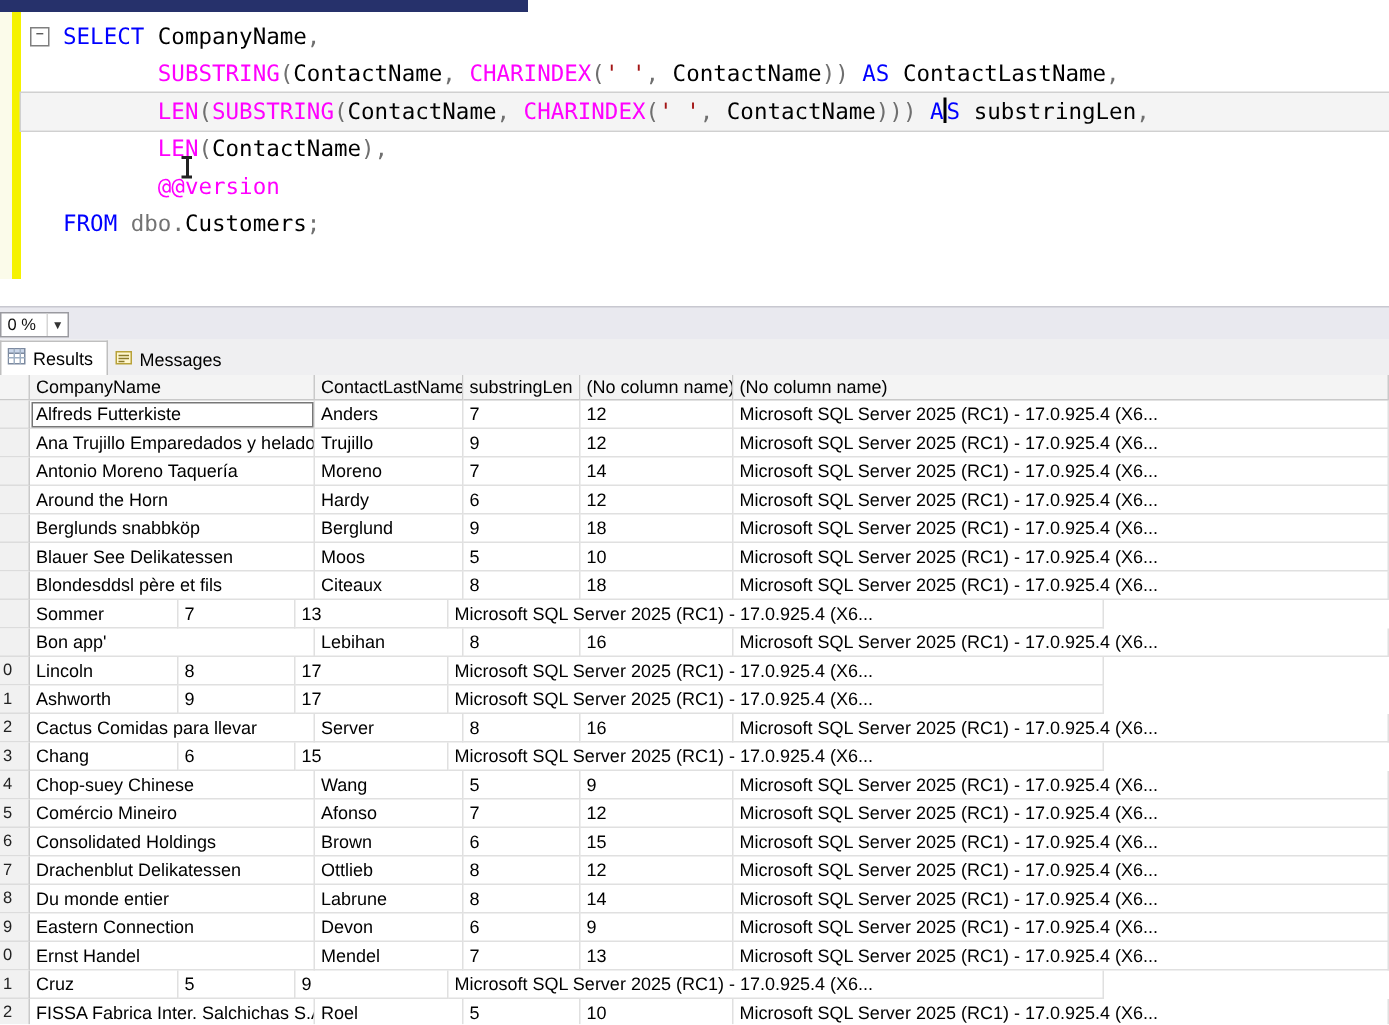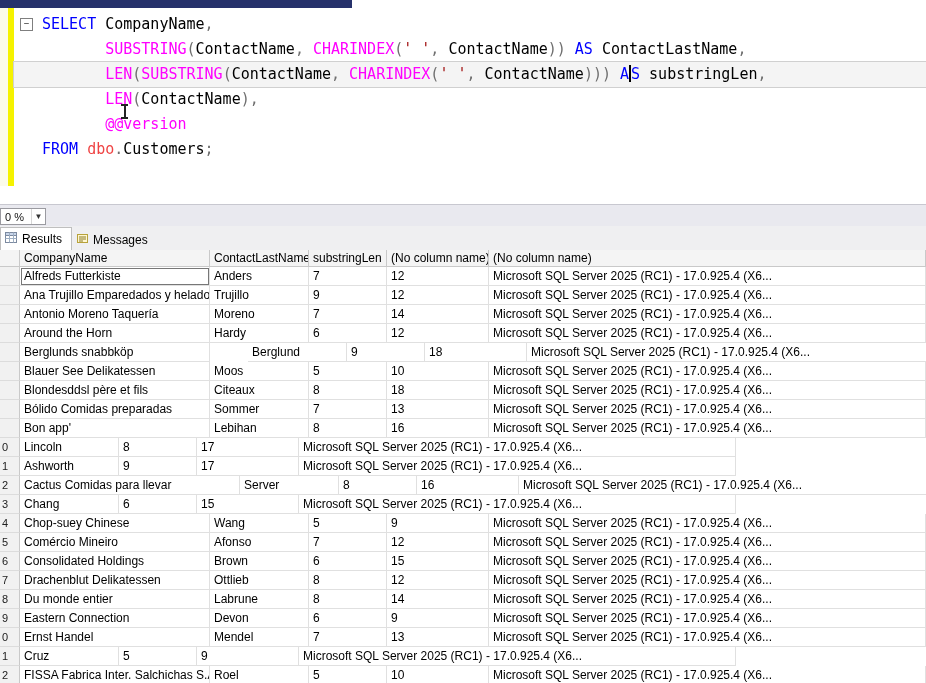--- a/index.html
+++ b/index.html
@@ -79,21 +79,21 @@
         <div class="code-line">
           <span class="gutter"></span>
           <span class="code-text"><span style="color: rgb(0, 0, 0);">       </span><span style="color: rgb(255, 0, 255);">LEN</span><span style="color: rgb(111, 111, 111);">(</span><span style="color: rgb(0, 0, 0);">ContactName</span><span style="color: rgb(111, 111, 111);">),</span></span>
         </div>
         <div class="code-line">
           <span class="gutter"></span>
           <span class="code-text"><span style="color: rgb(0, 0, 0);">       </span><span style="color: rgb(255, 0, 255);">@@version</span></span>
         </div>
         <div class="code-line">
           <span class="gutter"></span>
-          <span class="code-text"><span style="color: rgb(0, 0, 255);">FROM</span><span style="color: #ef4444;"> dbo</span><span style="color: rgb(111, 111, 111);">.</span><span style="color: rgb(0, 0, 0);">Customers</span><span style="color: rgb(111, 111, 111);">;</span></span>
+          <span class="code-text"><span style="color: rgb(0, 0, 255);">FROM</span><span style="color: #737373;"> dbo</span><span style="color: rgb(111, 111, 111);">.</span><span style="color: rgb(0, 0, 0);">Customers</span><span style="color: rgb(111, 111, 111);">;</span></span>
         </div>
       </div>
     <div class="ibeam">
         <i></i>
       </div>
   </div>
 
   <div class="zoomrow">
     <div class="zoombox">
       <span class="zoomtext">0 %</span>
@@ -166,21 +166,21 @@
           <div class="gn" style="width: 20px;"></div>
           <div class="gc" style="width: 190px;">Around the Horn</div>
           <div class="gc" style="width: 99px;">Hardy</div>
           <div class="gc" style="width: 78px;">6</div>
           <div class="gc" style="width: 102px;">12</div>
           <div class="gc" style="width: 437px;">Microsoft SQL Server 2025 (RC1) - 17.0.925.4 (X6...</div>
         </div>
         <div class="gr">
           <div class="gn" style="width: 20px;"></div>
           <div class="gc" style="width: 190px;">Berglunds snabbköp</div>
-          <div class="gc" style="width: 99px; margin-left: 38px;">Berglund</div>
+          <div class="gc" style="width: 99px;">Berglund</div>
           <div class="gc" style="width: 78px;">9</div>
           <div class="gc" style="width: 102px;">18</div>
           <div class="gc" style="width: 437px;">Microsoft SQL Server 2025 (RC1) - 17.0.925.4 (X6...</div>
         </div>
         <div class="gr">
           <div class="gn" style="width: 20px;"></div>
           <div class="gc" style="width: 190px;">Blauer See Delikatessen</div>
           <div class="gc" style="width: 99px;">Moos</div>
           <div class="gc" style="width: 78px;">5</div>
           <div class="gc" style="width: 102px;">10</div>
@@ -189,21 +189,20 @@
         <div class="gr">
           <div class="gn" style="width: 20px;"></div>
           <div class="gc" style="width: 190px;">Blondesddsl père et fils</div>
           <div class="gc" style="width: 99px;">Citeaux</div>
           <div class="gc" style="width: 78px;">8</div>
           <div class="gc" style="width: 102px;">18</div>
           <div class="gc" style="width: 437px;">Microsoft SQL Server 2025 (RC1) - 17.0.925.4 (X6...</div>
         </div>
         <div class="gr">
           <div class="gn" style="width: 20px;"></div>
-          <div class="gc" style="width: 190px;">Bólido Comidas preparadas</div>
           <div class="gc" style="width: 99px;">Sommer</div>
           <div class="gc" style="width: 78px;">7</div>
           <div class="gc" style="width: 102px;">13</div>
           <div class="gc" style="width: 437px;">Microsoft SQL Server 2025 (RC1) - 17.0.925.4 (X6...</div>
         </div>
         <div class="gr">
           <div class="gn" style="width: 20px;"></div>
           <div class="gc" style="width: 190px;">Bon app'</div>
           <div class="gc" style="width: 99px;">Lebihan</div>
           <div class="gc" style="width: 78px;">8</div>
@@ -219,21 +218,21 @@
         </div>
         <div class="gr">
           <div class="gn" style="width: 20px;">1</div>
           <div class="gc" style="width: 99px;">Ashworth</div>
           <div class="gc" style="width: 78px;">9</div>
           <div class="gc" style="width: 102px;">17</div>
           <div class="gc" style="width: 437px;">Microsoft SQL Server 2025 (RC1) - 17.0.925.4 (X6...</div>
         </div>
         <div class="gr">
           <div class="gn" style="width: 20px;">2</div>
-          <div class="gc" style="width: 220px;">Cactus Comidas para llevar</div>
+          <div class="gc" style="width: 190px;">Cactus Comidas para llevar</div>
           <div class="gc" style="width: 99px;">Server</div>
           <div class="gc" style="width: 78px;">8</div>
           <div class="gc" style="width: 102px;">16</div>
           <div class="gc" style="width: 437px;">Microsoft SQL Server 2025 (RC1) - 17.0.925.4 (X6...</div>
         </div>
         <div class="gr">
           <div class="gn" style="width: 20px;">3</div>
           <div class="gc" style="width: 99px;">Chang</div>
           <div class="gc" style="width: 78px;">6</div>
           <div class="gc" style="width: 102px;">15</div>

